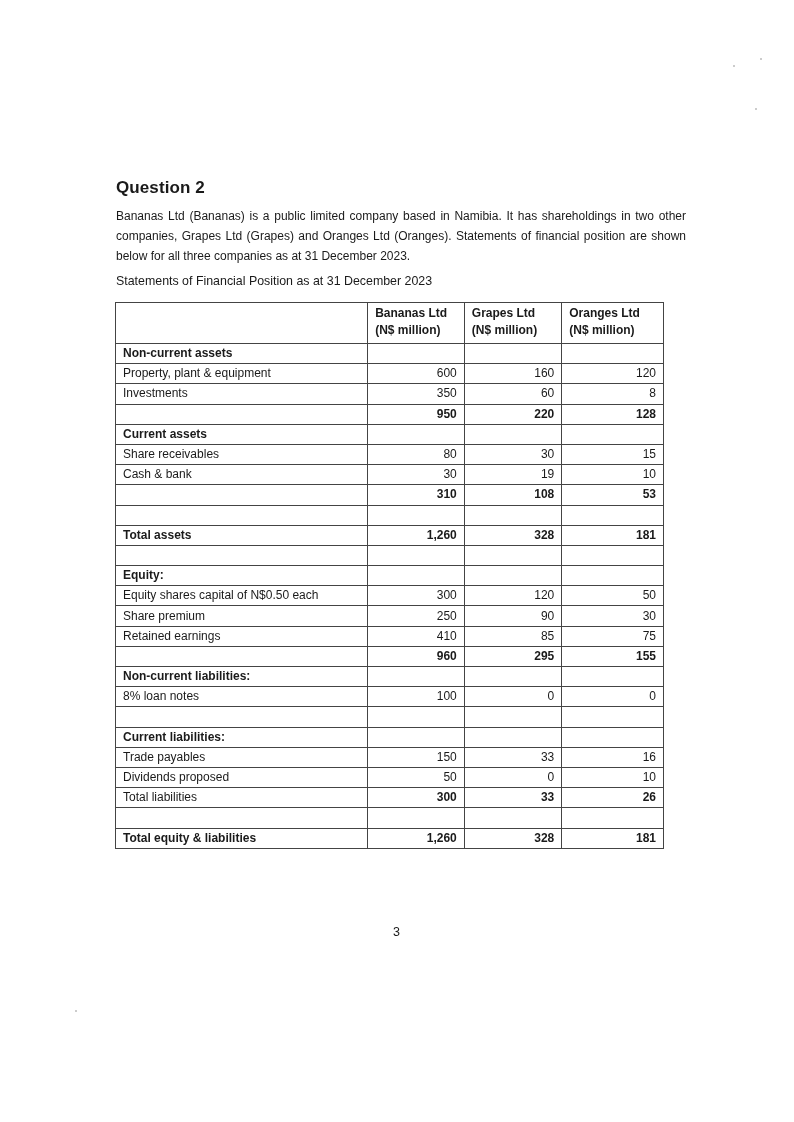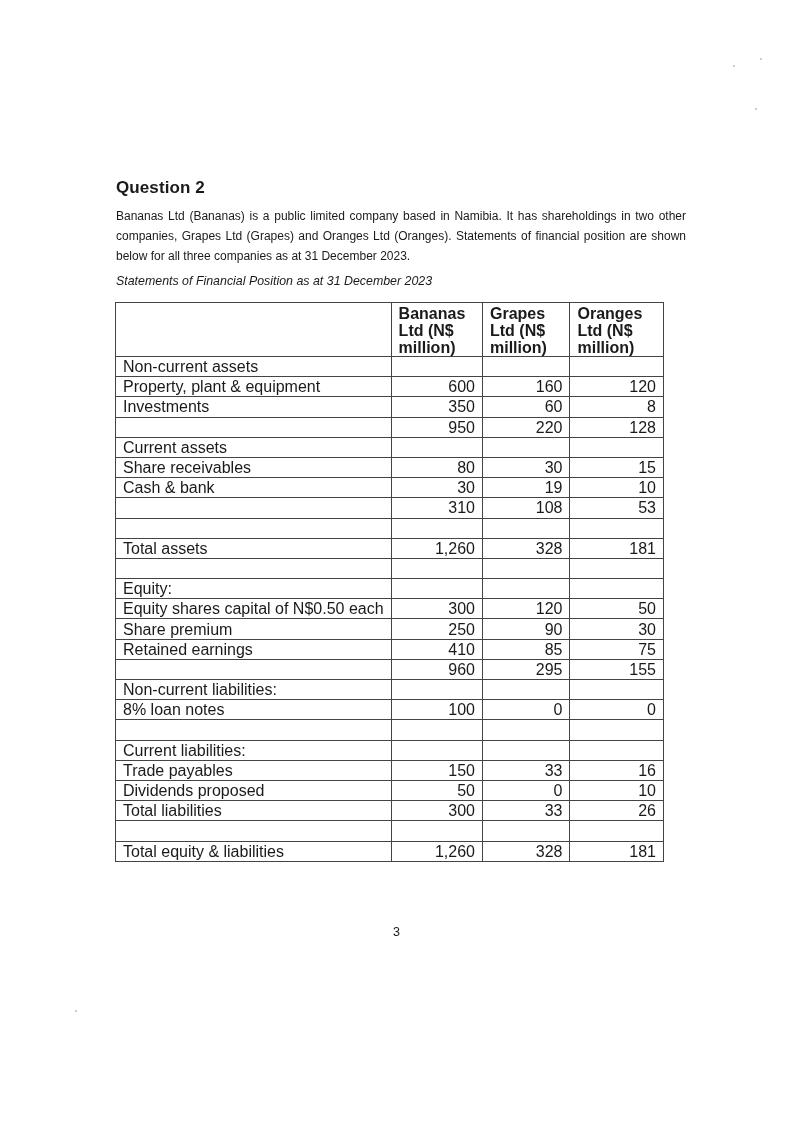--- a/index.html
+++ b/index.html
@@ -1,27 +1,27 @@
 <!DOCTYPE html>
 <html><head>
 <meta charset="utf-8">
 <style>
   html, body { margin: 0; padding: 0; background: #ffffff; }
   body { width: 794px; height: 1122px; position: relative; overflow: hidden;
          font-family: "Liberation Sans", "DejaVu Sans", sans-serif; color: #1a1a1a; }
   .page { position: absolute; left: 0; top: 12px; width: 664px; height: 1122px; }
   .q-title { position: absolute; left: 116px; top: 166px; font-size: 17px; font-weight: bold; letter-spacing: 0.1px; }
   .intro { position: absolute; left: 116px; top: 194px; width: 570px; font-size: 12px; line-height: 20px; text-align: justify; }
-  .caption { position: absolute; left: 116px; top: 262px; font-size: 12.4px; font-style: italic; }
-  table.sofp { position: absolute; left: 115px; top: 290px; border-collapse: collapse; font-size: 16px; table-layout: fixed; }
+  .caption { position: absolute; left: 116px; top: 262px; font-size: 12.4px; }
+  table.sofp { position: absolute; left: 115px; top: 290px; border-collapse: collapse; font-size: 12px; table-layout: fixed; }
   table.sofp td, table.sofp th { border: 1px solid #444; padding: 0 7px; height: 19.2px; line-height: 19px; white-space: nowrap; overflow: hidden; }
   table.sofp th { font-weight: bold; text-align: left; vertical-align: top; height: 38px; line-height: 17px; padding-top: 2px; white-space: normal; }
   col.c0 { width: 258px; } col.c1 { width: 101px; } col.c2 { width: 103px; } col.c3 { width: 107px; }
   td.num { text-align: right; padding-right: 11px; }
-  .bold { font-weight: normal; }
+  .bold { font-weight: bold; }
   .page-num { position: absolute; left: 393px; top: 913px; font-size: 12.5px; }
   .speck { position: absolute; width: 2px; height: 2px; background: #bbb; border-radius: 1px; }
 </style>
 </head>
 <body>
 
 <div class="page">
   <div class="q-title">Question 2</div>
   <div class="intro">Bananas Ltd (Bananas) is a public limited company based in Namibia. It has shareholdings in two other companies, Grapes Ltd (Grapes) and Oranges Ltd (Oranges). Statements of financial position are shown below for all three companies as at 31 December 2023.</div>
   <div class="caption">Statements of Financial Position as at 31 December 2023</div>

